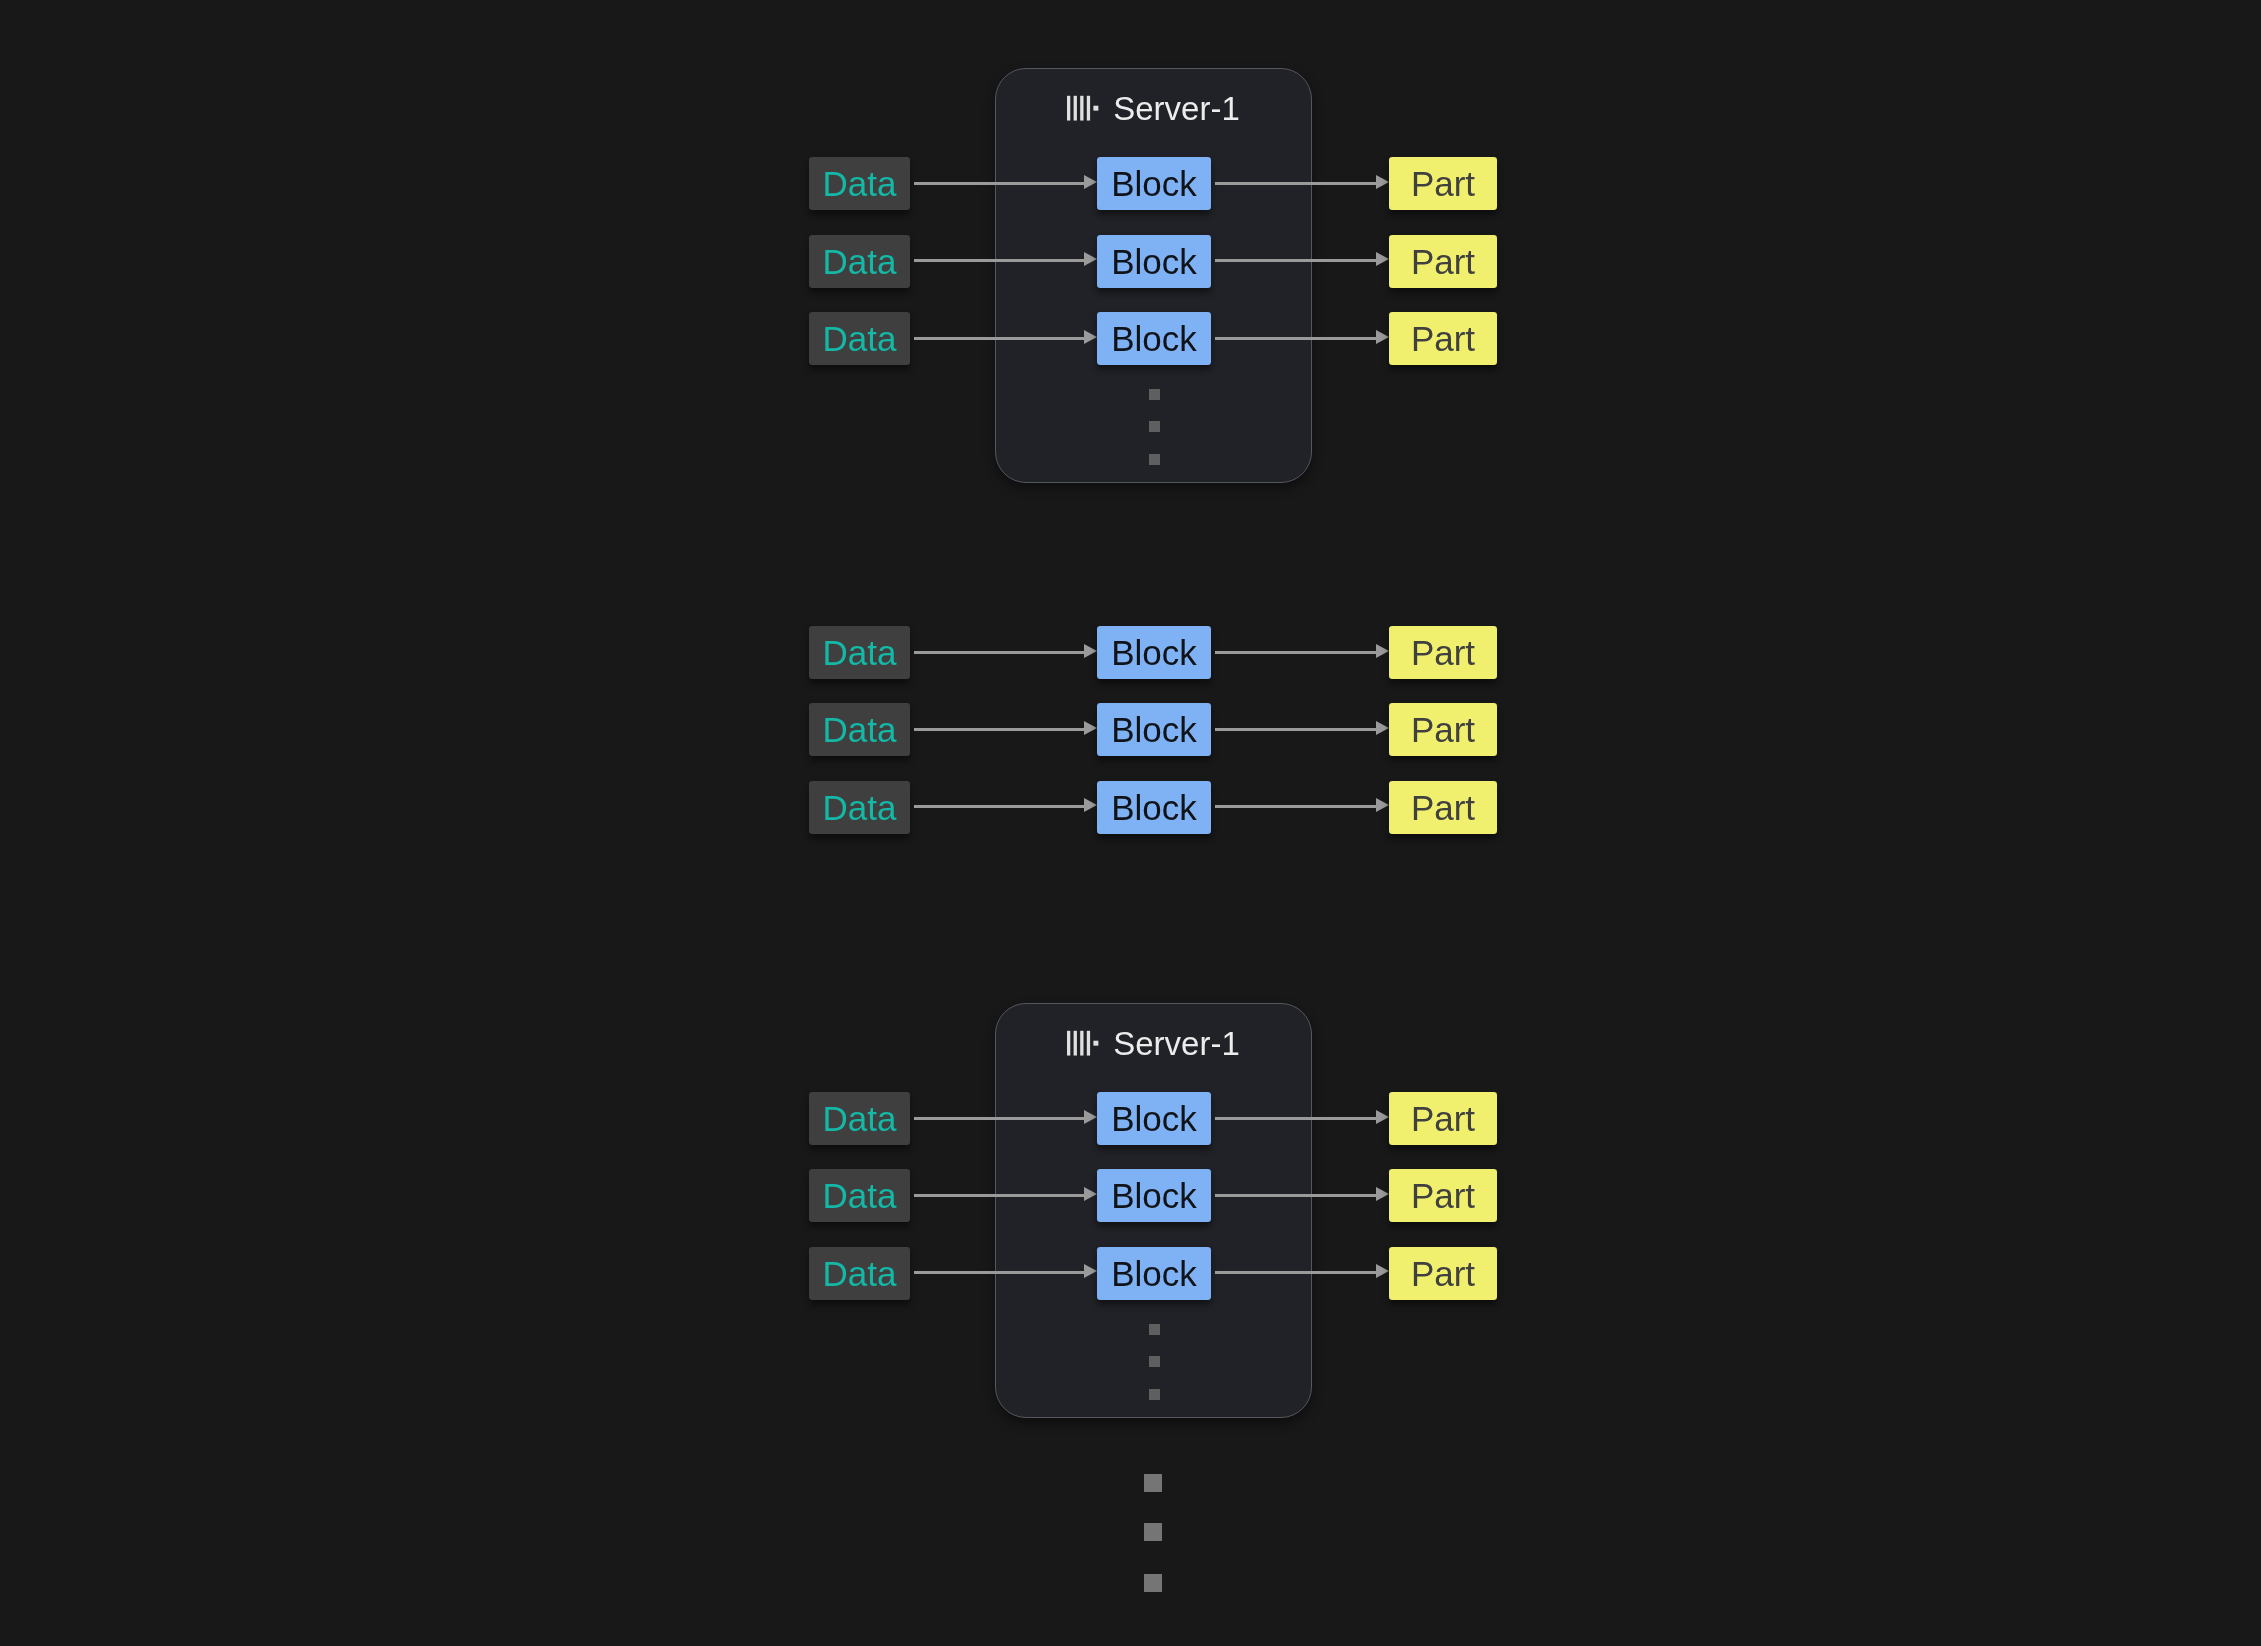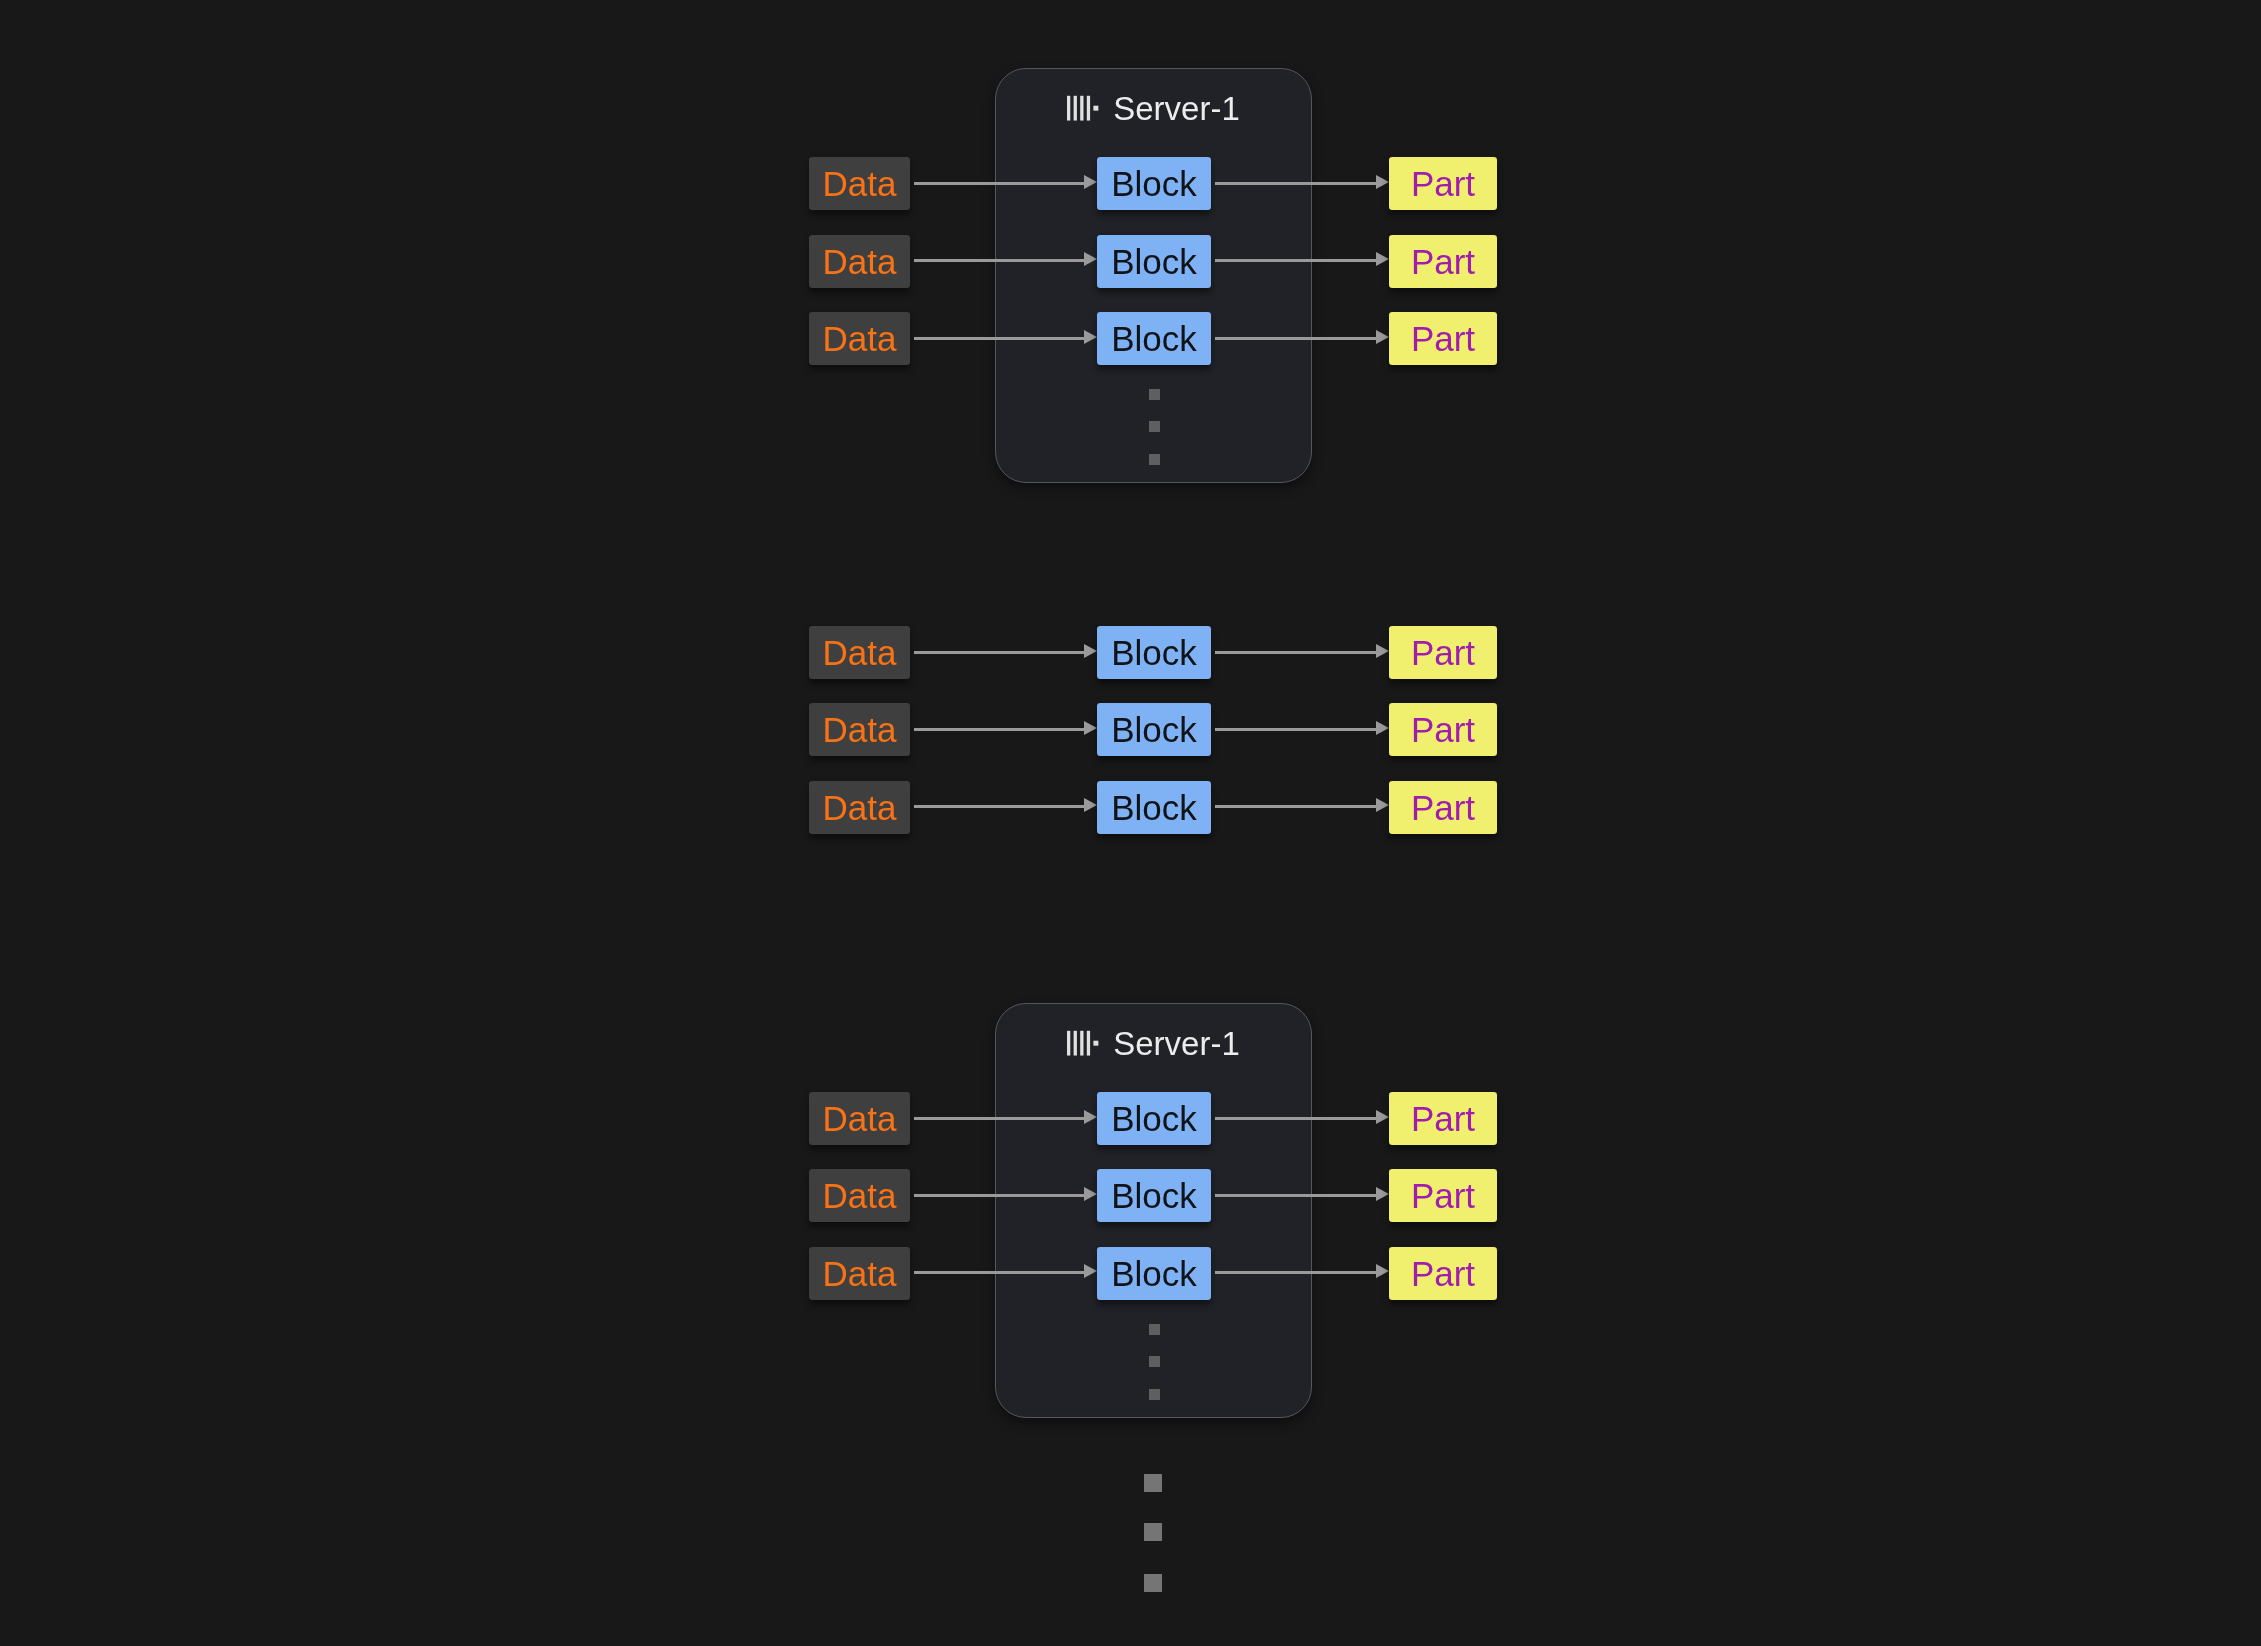--- a/index.html
+++ b/index.html
@@ -43,23 +43,23 @@
     position: absolute;
     height: 53px;
     display: flex;
     align-items: center;
     justify-content: center;
     font-size: 35px;
     border-radius: 3.3px;
     box-shadow: 0 4.1px 6.6px rgba(0,0,0,0.45);
     box-sizing: border-box;
   }
-  .data-node  { left: 809px;  width: 101px; background: #3f3f3f; color: #f97316; }
+  .data-node  { left: 809px;  width: 101px; background: #3f3f3f; color: #14b8a6; }
   .block-node { left: 1097px; width: 114px; background: #7fb2f4; color: #101317; }
-  .part-node  { left: 1389px; width: 108px; background: #f0f06e; color: #a21caf; }
+  .part-node  { left: 1389px; width: 108px; background: #f0f06e; color: #404040; }
   .arrow {
     position: absolute;
     height: 2.5px;
     background: #9a9a9a;
   }
   .arrow::after {
     content: "";
     position: absolute;
     right: -11.5px;
     top: -6.6px;

